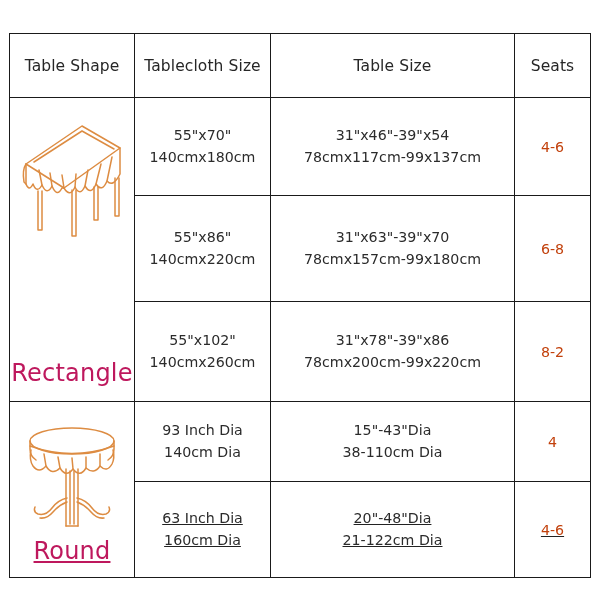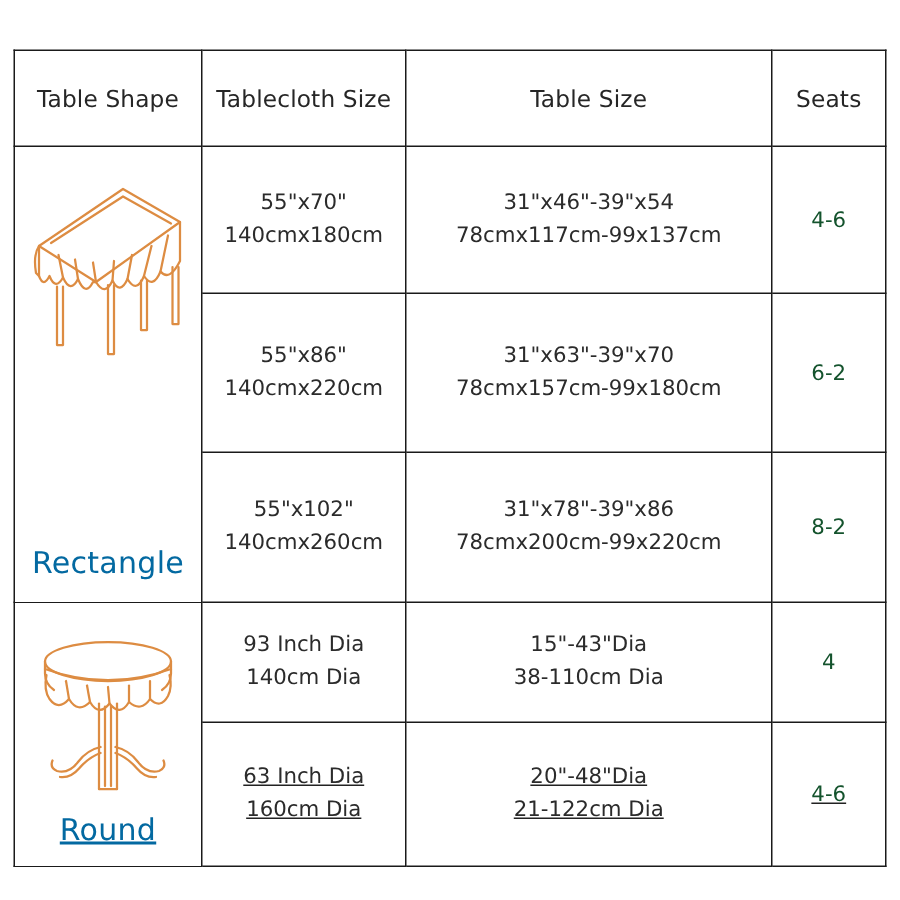--- a/index.html
+++ b/index.html
@@ -64,21 +64,21 @@
   .meas {
     font-size: 14.2px;
     line-height: 1.5;
     color: #2b2b2b;
     white-space: nowrap;
   }
   .meas .ln { display: block; }
 
   .seats {
     font-size: 14.2px;
-    color: #14532d;
+    color: #c2410c;
   }
 
   
   .shape-cell {
     position: relative;
     padding: 0;
   }
   .shape-inner {
     position: relative;
     width: 100%;
@@ -92,22 +92,22 @@
     display: block;
     margin-top: 10px;
   }
   .shape-art.round-art { margin-top: 14px; }
 
   .shape-label {
     position: absolute;
     left: 0;
     right: 0;
     text-align: center;
-    font-size: 20px;
-    color: #0369a1;
+    font-size: 24px;
+    color: #be185d;
     letter-spacing: .2px;
     margin-top: 24px;
   }
   .shape-label.rect-label  { bottom: 14px; }
   .shape-label.round-label { bottom: 12px; text-decoration: underline; }
 </style>
 </head>
 <body>
 
 <div id="sheet">
@@ -179,21 +179,21 @@
 
       <tr class="row-r2">
         <td class="meas">
           <span class="ln">55"x86"</span>
           <span class="ln">140cmx220cm</span>
         </td>
         <td class="meas">
           <span class="ln">31"x63"-39"x70</span>
           <span class="ln">78cmx157cm-99x180cm</span>
         </td>
-        <td class="seats">6-2</td>
+        <td class="seats">6-8</td>
       </tr>
 
       <tr class="row-r3">
         <td class="meas">
           <span class="ln">55"x102"</span>
           <span class="ln">140cmx260cm</span>
         </td>
         <td class="meas">
           <span class="ln">31"x78"-39"x86</span>
           <span class="ln">78cmx200cm-99x220cm</span>

